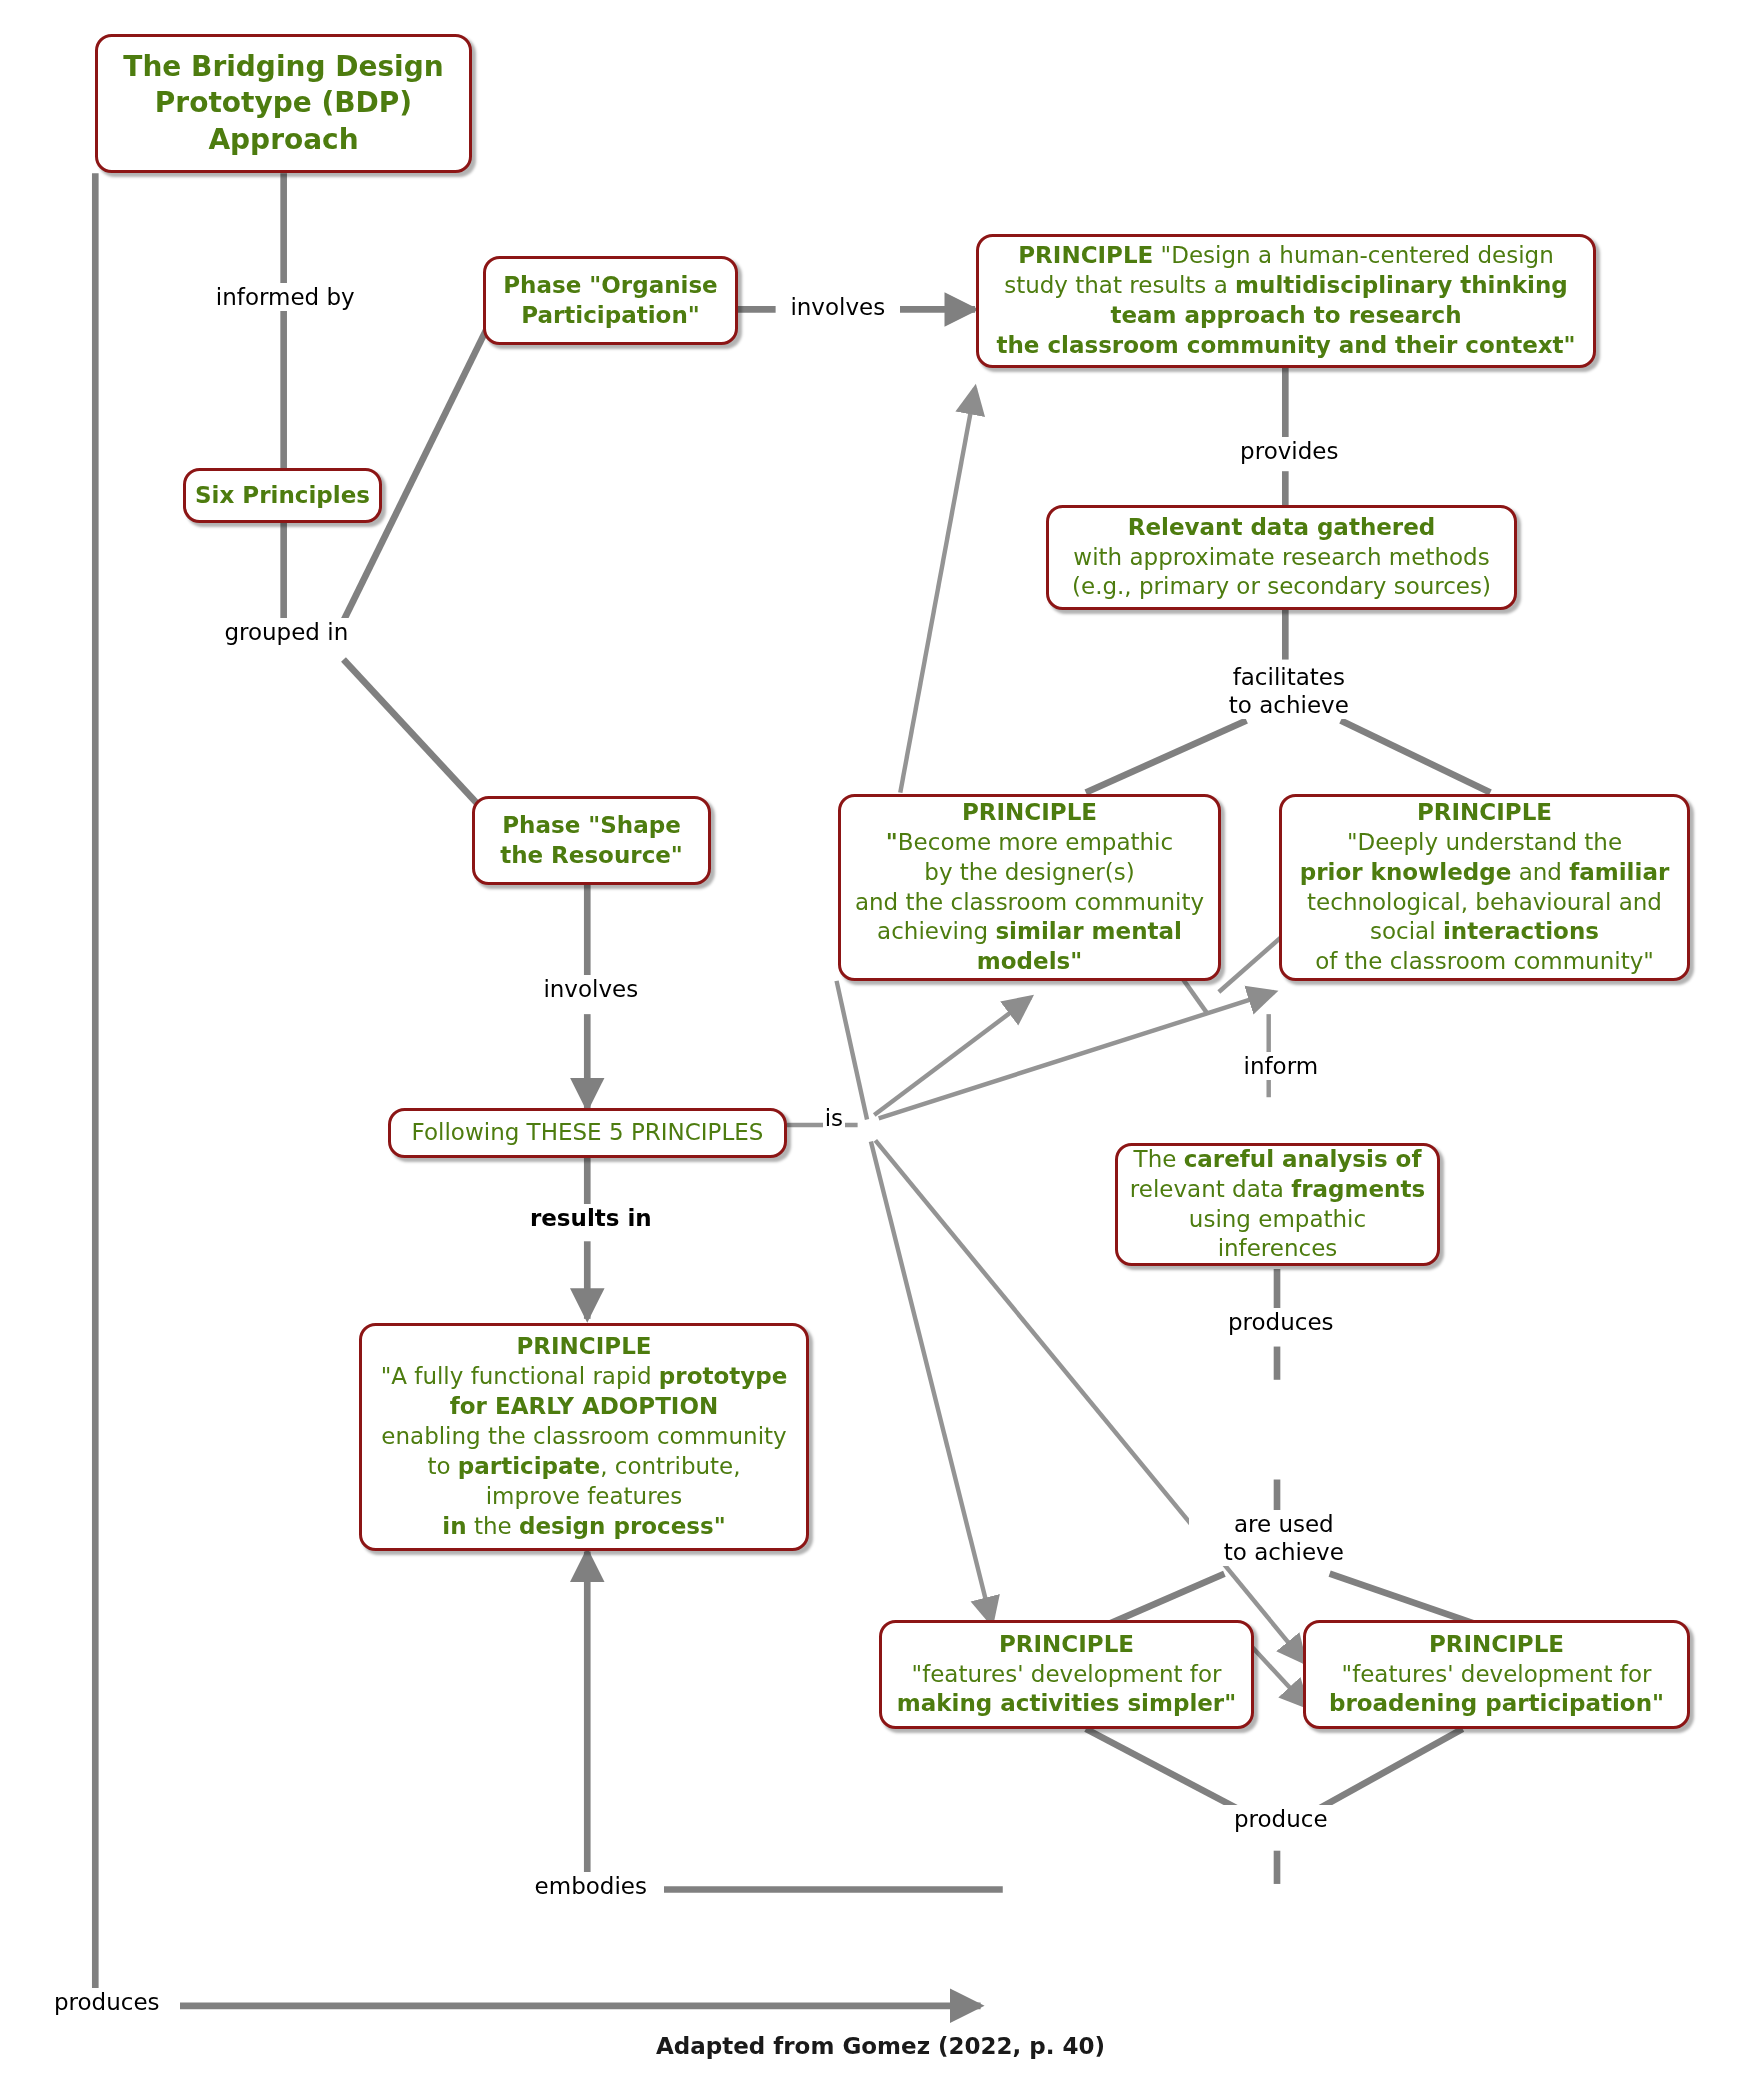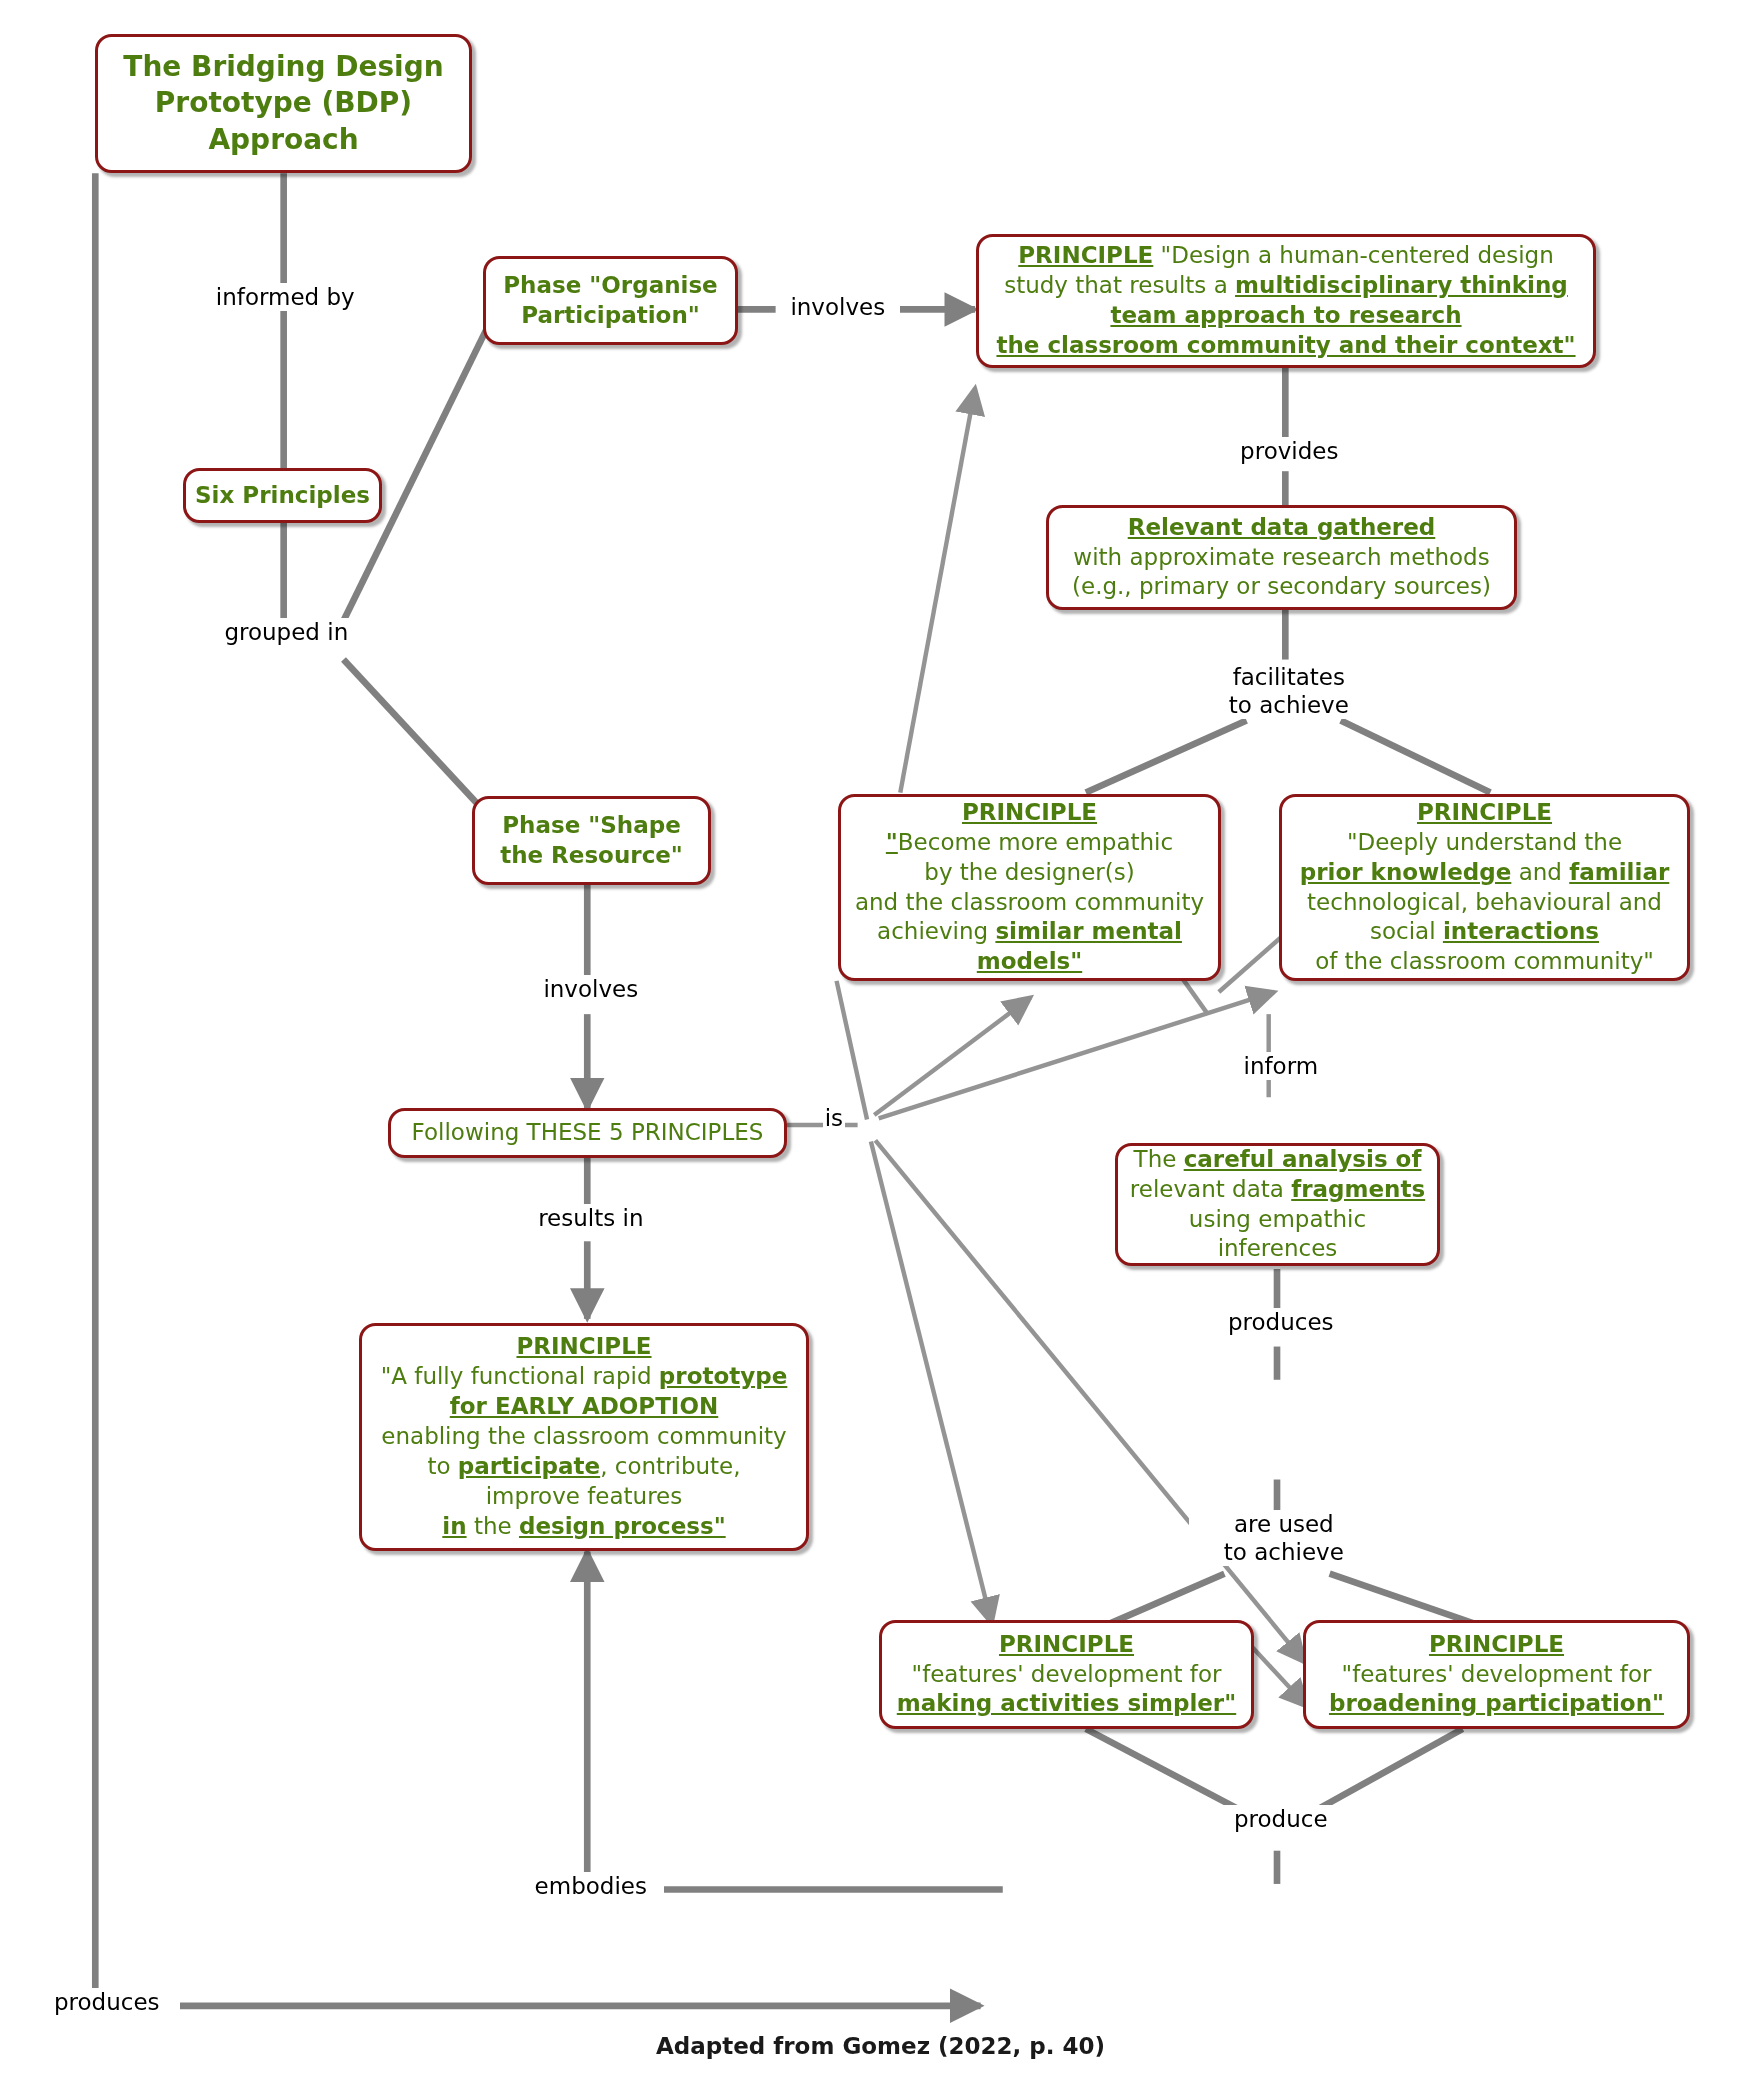--- a/index.html
+++ b/index.html
@@ -36,21 +36,21 @@
     text-align: center;
     display: flex;
     align-items: center;
     justify-content: center;
     line-height: 1.30;
     box-shadow: 3.9px 3.9px 2.8px rgba(0,0,0,0.30);
     z-index: 5;
     padding: 3.3px 7.8px;
   }
   .node .txt { width: 100%; }
-  .bold { font-weight: bold; text-decoration: underline; }
+  .bold { font-weight: bold; }
   .reg  { font-weight: normal; }
 
   .edge-label {
     position: absolute;
     color: #000000;
     font-weight: normal;
     text-align: center;
     line-height: 1.22;
     background: #ffffff;
     z-index: 7;
@@ -263,21 +263,21 @@
 
   <div class="edge-label" style="left:1194px; top:663px; width:183px; font-size:23px;">facilitates
 to achieve</div>
 
   <div class="edge-label" style="left:529px; top:975px; width:117px; font-size:23px;">involves</div>
 
   <div class="is-label" style="left:823px; top:1105px; font-size:23px;">is</div>
 
   <div class="edge-label" style="left:1222px; top:1052px; width:111px; font-size:23px;">inform</div>
 
-  <div class="edge-label" style="left:521px; top:1204px; width:133px; font-size:23px;">results in</div>
+  <div class="edge-label" style="left:521px; top:1204px; width:133px; font-size:23px;font-weight:bold;">results in</div>
 
   <div class="edge-label" style="left:1208px; top:1308px; width:139px; font-size:23px;">produces</div>
 
   <div class="edge-label" style="left:1189px; top:1510px; width:183px; font-size:23px;">are used
 to achieve</div>
 
   <div class="edge-label" style="left:1214px; top:1805px; width:127px; font-size:23px;">produce</div>
 
   <div class="edge-label" style="left:518px; top:1872px; width:139px; font-size:23px;">embodies</div>
 

